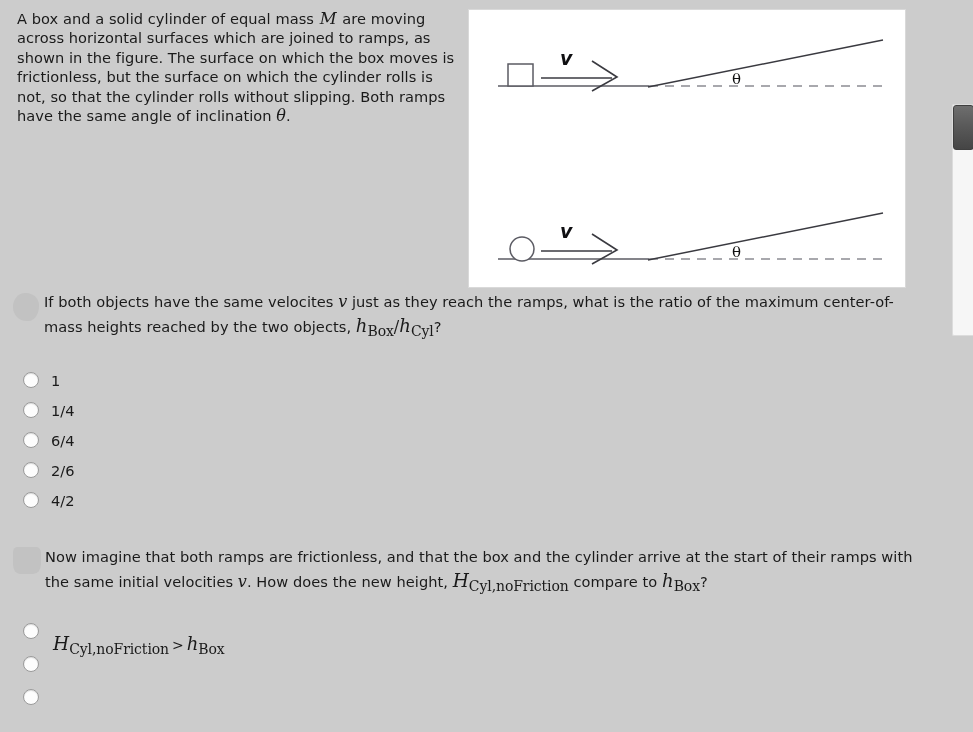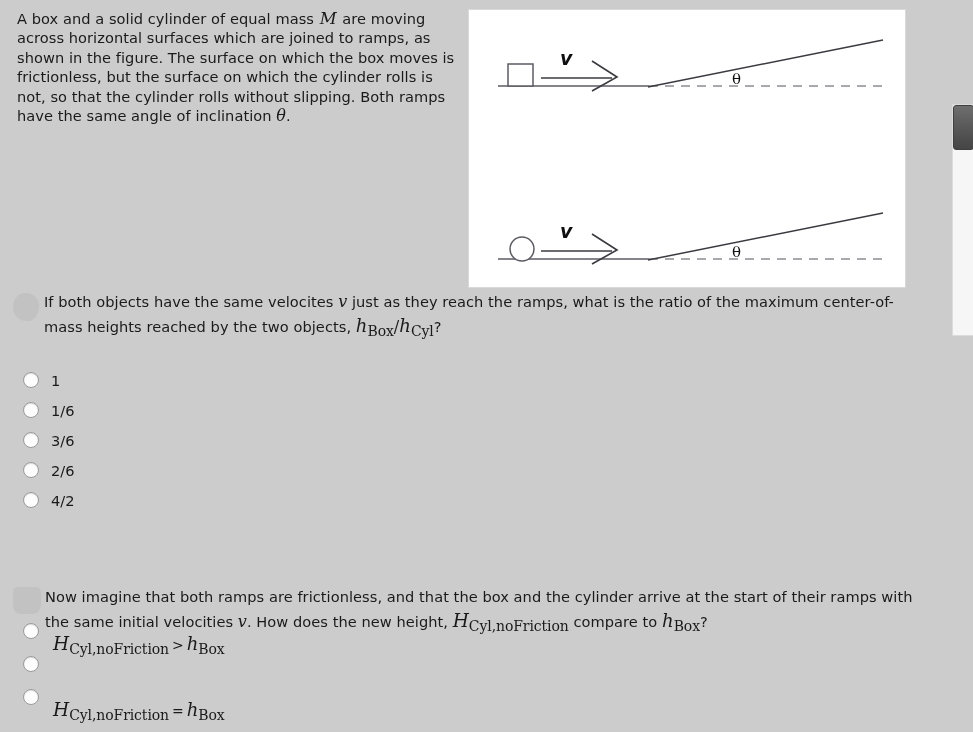--- a/index.html
+++ b/index.html
@@ -84,21 +84,21 @@
     border-radius: 3px;
     box-sizing: border-box;
   }
 
   
   .question-block {
     position: absolute;
     left: 0;
   }
   #question-1 { top: 290px; width: 940px; }
-  #question-2 { top: 545px; width: 940px; margin-top: 40px; }
+  #question-2 { top: 545px; width: 940px; }
 
   .q-marker {
     position: absolute;
     left: 13px;
     top: 3px;
     width: 26px;
     height: 28px;
     background: #c2c2c2;
     border-radius: 46% 50% 40% 52% / 48% 44% 54% 50%;
   }
@@ -252,25 +252,25 @@
   </div>
 </div>
 
 <ul class="options" id="options-1">
   <li class="option-row">
     <span class="radio"></span>
     <span class="option-label">1</span>
   </li>
   <li class="option-row">
     <span class="radio"></span>
-    <span class="option-label">1/6</span>
-  </li>
-  <li class="option-row">
-    <span class="radio"></span>
-    <span class="option-label">3/6</span>
+    <span class="option-label">1/4</span>
+  </li>
+  <li class="option-row">
+    <span class="radio"></span>
+    <span class="option-label">6/4</span>
   </li>
   <li class="option-row">
     <span class="radio"></span>
     <span class="option-label">2/6</span>
   </li>
   <li class="option-row">
     <span class="radio"></span>
     <span class="option-label">4/2</span>
   </li>
 </ul>
@@ -289,15 +289,14 @@
 <ul class="options" id="options-2">
   <li class="option-row">
     <span class="radio"></span>
     <span class="option-label"><span class="mi-big">H</span><span class="sub">Cyl,noFriction</span><span class="relop">&gt;</span><span class="mi-h">h</span><span class="sub">Box</span></span>
   </li>
   <li class="option-row">
     <span class="radio"></span>
   </li>
   <li class="option-row">
     <span class="radio"></span>
-    <span class="option-label"><span class="mi-big">H</span><span class="sub">Cyl,noFriction</span><span class="relop">=</span><span class="mi-h">h</span><span class="sub">Box</span></span>
   </li>
 </ul>
 
 </body></html>

